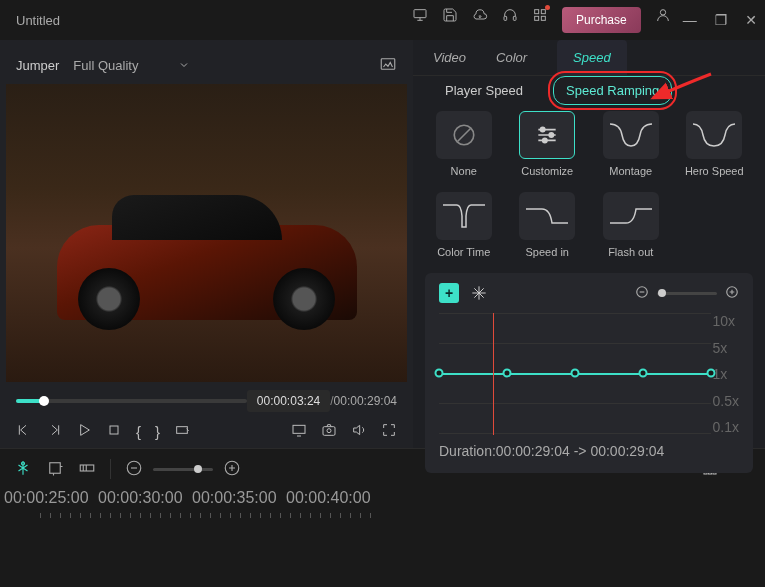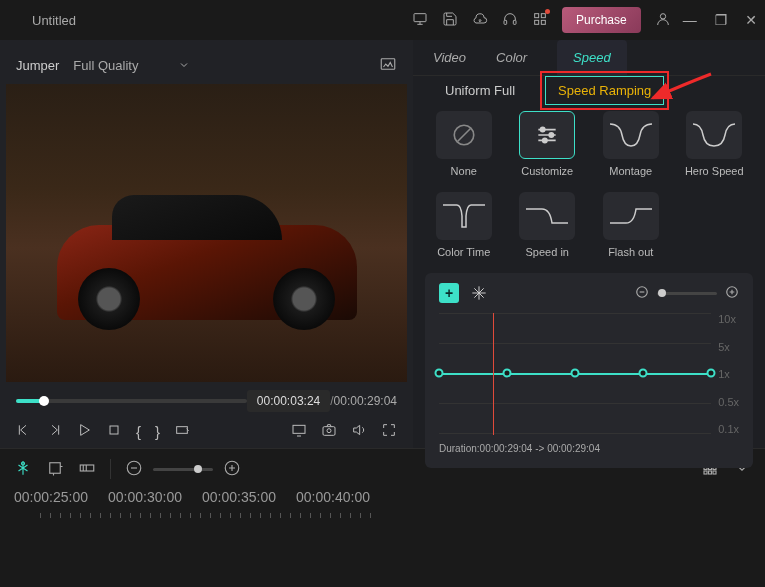--- a/index.html
+++ b/index.html
@@ -1,20 +1,20 @@
 <!DOCTYPE html>
 <html><head>
 <meta charset="utf-8">
 <style>
 * { margin: 0; padding: 0; box-sizing: border-box; font-family: -apple-system, BlinkMacSystemFont, 'Segoe UI', Arial, sans-serif; }
 body { background: #1a1a1a; color: #ccc; width: 765px; height: 587px; overflow: hidden; font-size: 12px; }
 .titlebar { height: 40px; background: #1a1a1a; display: flex; align-items: center; padding: 0 8px; }
-.title { color: #aaa; font-size: 13px; margin-left: 24px; }
+.title { color: #aaa; font-size: 13px; margin-left: 8px; }
 .titlebar-spacer { flex: 1; }
-.titlebar-icons { display: flex; gap: 14px; align-items: center; }
+.titlebar-icons { display: flex; gap: 14px; }
 .titlebar-icons svg { width: 16px; height: 16px; stroke: #aaa; fill: none; stroke-width: 1.5; cursor: pointer; }
 .purchase-btn { background: linear-gradient(135deg, #b85a7a, #8a3a5a); color: #fff; border: none; padding: 6px 14px; border-radius: 4px; font-size: 12px; cursor: pointer; }
 .export-btn { background: #3de0c8; color: #0a2a2a; border: none; padding: 6px 14px; border-radius: 4px; font-size: 12px; font-weight: 600; cursor: pointer; display: flex; align-items: center; gap: 6px; }
 .win-controls { display: flex; gap: 18px; margin-left: 12px; }
 .win-controls span { cursor: pointer; color: #aaa; font-size: 14px; }
 .main { display: flex; height: 408px; }
 .left { width: 413px; background: #212226; padding: 6px; display: flex; flex-direction: column; }
 .player-header { height: 38px; display: flex; align-items: center; padding: 0 10px; gap: 14px; }
 .player-label { color: #ccc; font-size: 13px; }
 .quality-dropdown { color: #aaa; font-size: 13px; cursor: pointer; display: flex; align-items: center; gap: 40px; }
@@ -37,53 +37,53 @@
 .transport { display: flex; gap: 14px; align-items: center; margin-top: 10px; }
 .transport svg { width: 16px; height: 16px; stroke: #bbb; fill: none; stroke-width: 1.5; cursor: pointer; }
 .transport .spacer { flex: 1; }
 .right { flex: 1; background: #1e1f23; display: flex; flex-direction: column; position: relative; }
 .tabs { height: 40px; display: flex; align-items: flex-end; padding: 0 20px; gap: 30px; border-bottom: 1px solid #2a2a2a; }
 .tab { color: #aaa; font-size: 13px; padding-bottom: 10px; cursor: pointer; font-style: italic; }
 .tab.active { color: #3de0c8; background: #262730; padding: 10px 16px; border-radius: 4px 4px 0 0; }
 .arrow { position: absolute; top: 30px; right: 50px; pointer-events: none; }
 .sub-tabs { height: 44px; display: flex; align-items: center; padding: 0 20px; gap: 18px; }
 .sub-tab { color: #ccc; font-size: 13px; padding: 6px 12px; cursor: pointer; }
-.sub-tab.active { color: #eab308; border: 1px solid #3de0c8; border-radius: 0; outline: 2px solid #ee2a2a; outline-offset: 3px; }
+.sub-tab.active { color: #5eead4; border: 1px solid #3de0c8; border-radius: 12px; outline: 2px solid #ee2a2a; outline-offset: 3px; }
 .presets { padding: 6px 18px; display: grid; grid-template-columns: repeat(4, 1fr); gap: 14px 18px; }
 .preset { display: flex; flex-direction: column; align-items: center; gap: 6px; cursor: pointer; }
 .preset-box { width: 56px; height: 48px; background: #2a2b30; border-radius: 6px; display: flex; align-items: center; justify-content: center; border: 1px solid transparent; }
 .preset.active .preset-box { border-color: #3de0c8; }
 .preset-label { font-size: 11px; color: #bbb; text-align: center; line-height: 1.2; }
 .ramp-panel { margin: 8px 12px 0; background: #26272c; border-radius: 6px; padding: 10px 14px 14px; }
 .ramp-top { display: flex; align-items: center; gap: 10px; }
 .btn-sq { width: 20px; height: 20px; border-radius: 3px; display: flex; align-items: center; justify-content: center; cursor: pointer; }
 .btn-add { background: #3de0c8; color: #0a2a2a; font-weight: bold; font-size: 14px; }
 .btn-freeze svg { stroke: #ccc; fill: none; }
 .ramp-top-spacer { flex: 1; }
 .zoom-ctl { display: flex; align-items: center; gap: 8px; }
 .zoom-track { width: 60px; height: 3px; background: #444; border-radius: 2px; position: relative; }
 .zoom-thumb { position: absolute; left: 8%; top: 50%; transform: translate(-50%, -50%); width: 8px; height: 8px; background: #ccc; border-radius: 50%; }
 .graph { position: relative; height: 122px; margin-top: 10px; }
-.graph-labels { position: absolute; right: 0; top: 0; bottom: 0; display: flex; flex-direction: column; justify-content: space-between; font-size: 11px; color: #666; }
+.graph-labels { position: absolute; right: 0; top: 0; bottom: 0; display: flex; flex-direction: column; justify-content: space-between; font-size: 14px; color: #666; }
 .graph-area { position: absolute; left: 0; right: 28px; top: 0; bottom: 0; }
 .gridline { position: absolute; left: 0; right: 0; height: 1px; background: #333; }
 .speed-line { position: absolute; left: 0; right: 0; top: 60px; height: 2px; background: #3de0c8; }
 .node { position: absolute; top: 60px; width: 9px; height: 9px; background: #1a1a1a; border: 2px solid #3de0c8; border-radius: 50%; transform: translate(-50%, -50%); }
 .playhead { position: absolute; top: 0; bottom: 0; left: 20%; width: 1px; background: #e04a3a; }
-.duration-row { margin-top: 8px; font-size: 10px; color: #aaa; }
+.duration-row { margin-top: 8px; font-size: 14px; color: #aaa; }
 .timeline { height: 139px; background: #1a1a1a; border-top: 1px solid #2a2a2a; }
 .tl-toolbar { height: 40px; display: flex; align-items: center; padding: 0 14px; gap: 14px; }
 .tl-toolbar svg { width: 18px; height: 18px; stroke: #aaa; fill: none; stroke-width: 1.5; cursor: pointer; }
 .tl-toolbar .active-ico svg { stroke: #3de0c8; }
 .tl-zoom { display: flex; align-items: center; gap: 10px; }
 .tl-zoom-track { width: 60px; height: 3px; background: #444; border-radius: 2px; position: relative; }
 .tl-zoom-thumb { position: absolute; left: 75%; top: 50%; transform: translate(-50%, -50%); width: 8px; height: 8px; background: #ccc; border-radius: 50%; }
 .tl-spacer { flex: 1; }
 .tl-ruler { height: 24px; display: flex; padding-left: 4px; }
-.tl-tick { width: 94px; font-size: 14px; color: #999; text-align: center; }
+.tl-tick { width: 94px; font-size: 16px; color: #999; text-align: left; }
 .tl-marks { height: 10px; display: flex; padding-left: 40px; gap: 9px; }
 .tl-marks span { width: 1px; height: 5px; background: #555; display: block; }
 </style>
 </head>
 <body>
 
 <div class="titlebar">
   <span class="title">Untitled</span>
   <div class="titlebar-spacer"></div>
   <div class="titlebar-icons">
@@ -202,21 +202,21 @@
           </marker>
         </defs>
         <path d="M66 4 Q40 14 8 28" stroke="#ee2a2a" stroke-width="3" fill="none" marker-end="url(#ah)"></path>
       </svg>
     <div class="tabs">
       <span class="tab">Video</span>
       <span class="tab">Color</span>
       <span class="tab active">Speed</span>
     </div>
     <div class="sub-tabs">
-      <span class="sub-tab">Uniform Full</span>
+      <span class="sub-tab">Player Speed</span>
       <span class="sub-tab active">Speed Ramping</span>
     </div>
     <div class="presets">
       <div class="preset">
           <div class="preset-box">
             <svg width="26" height="26" viewBox="0 0 24 24" stroke="#888" fill="none" stroke-width="1.5">
               <circle cx="12" cy="12" r="9"></circle>
               <path d="M6 18L18 6"></path>
             </svg>
           </div>

